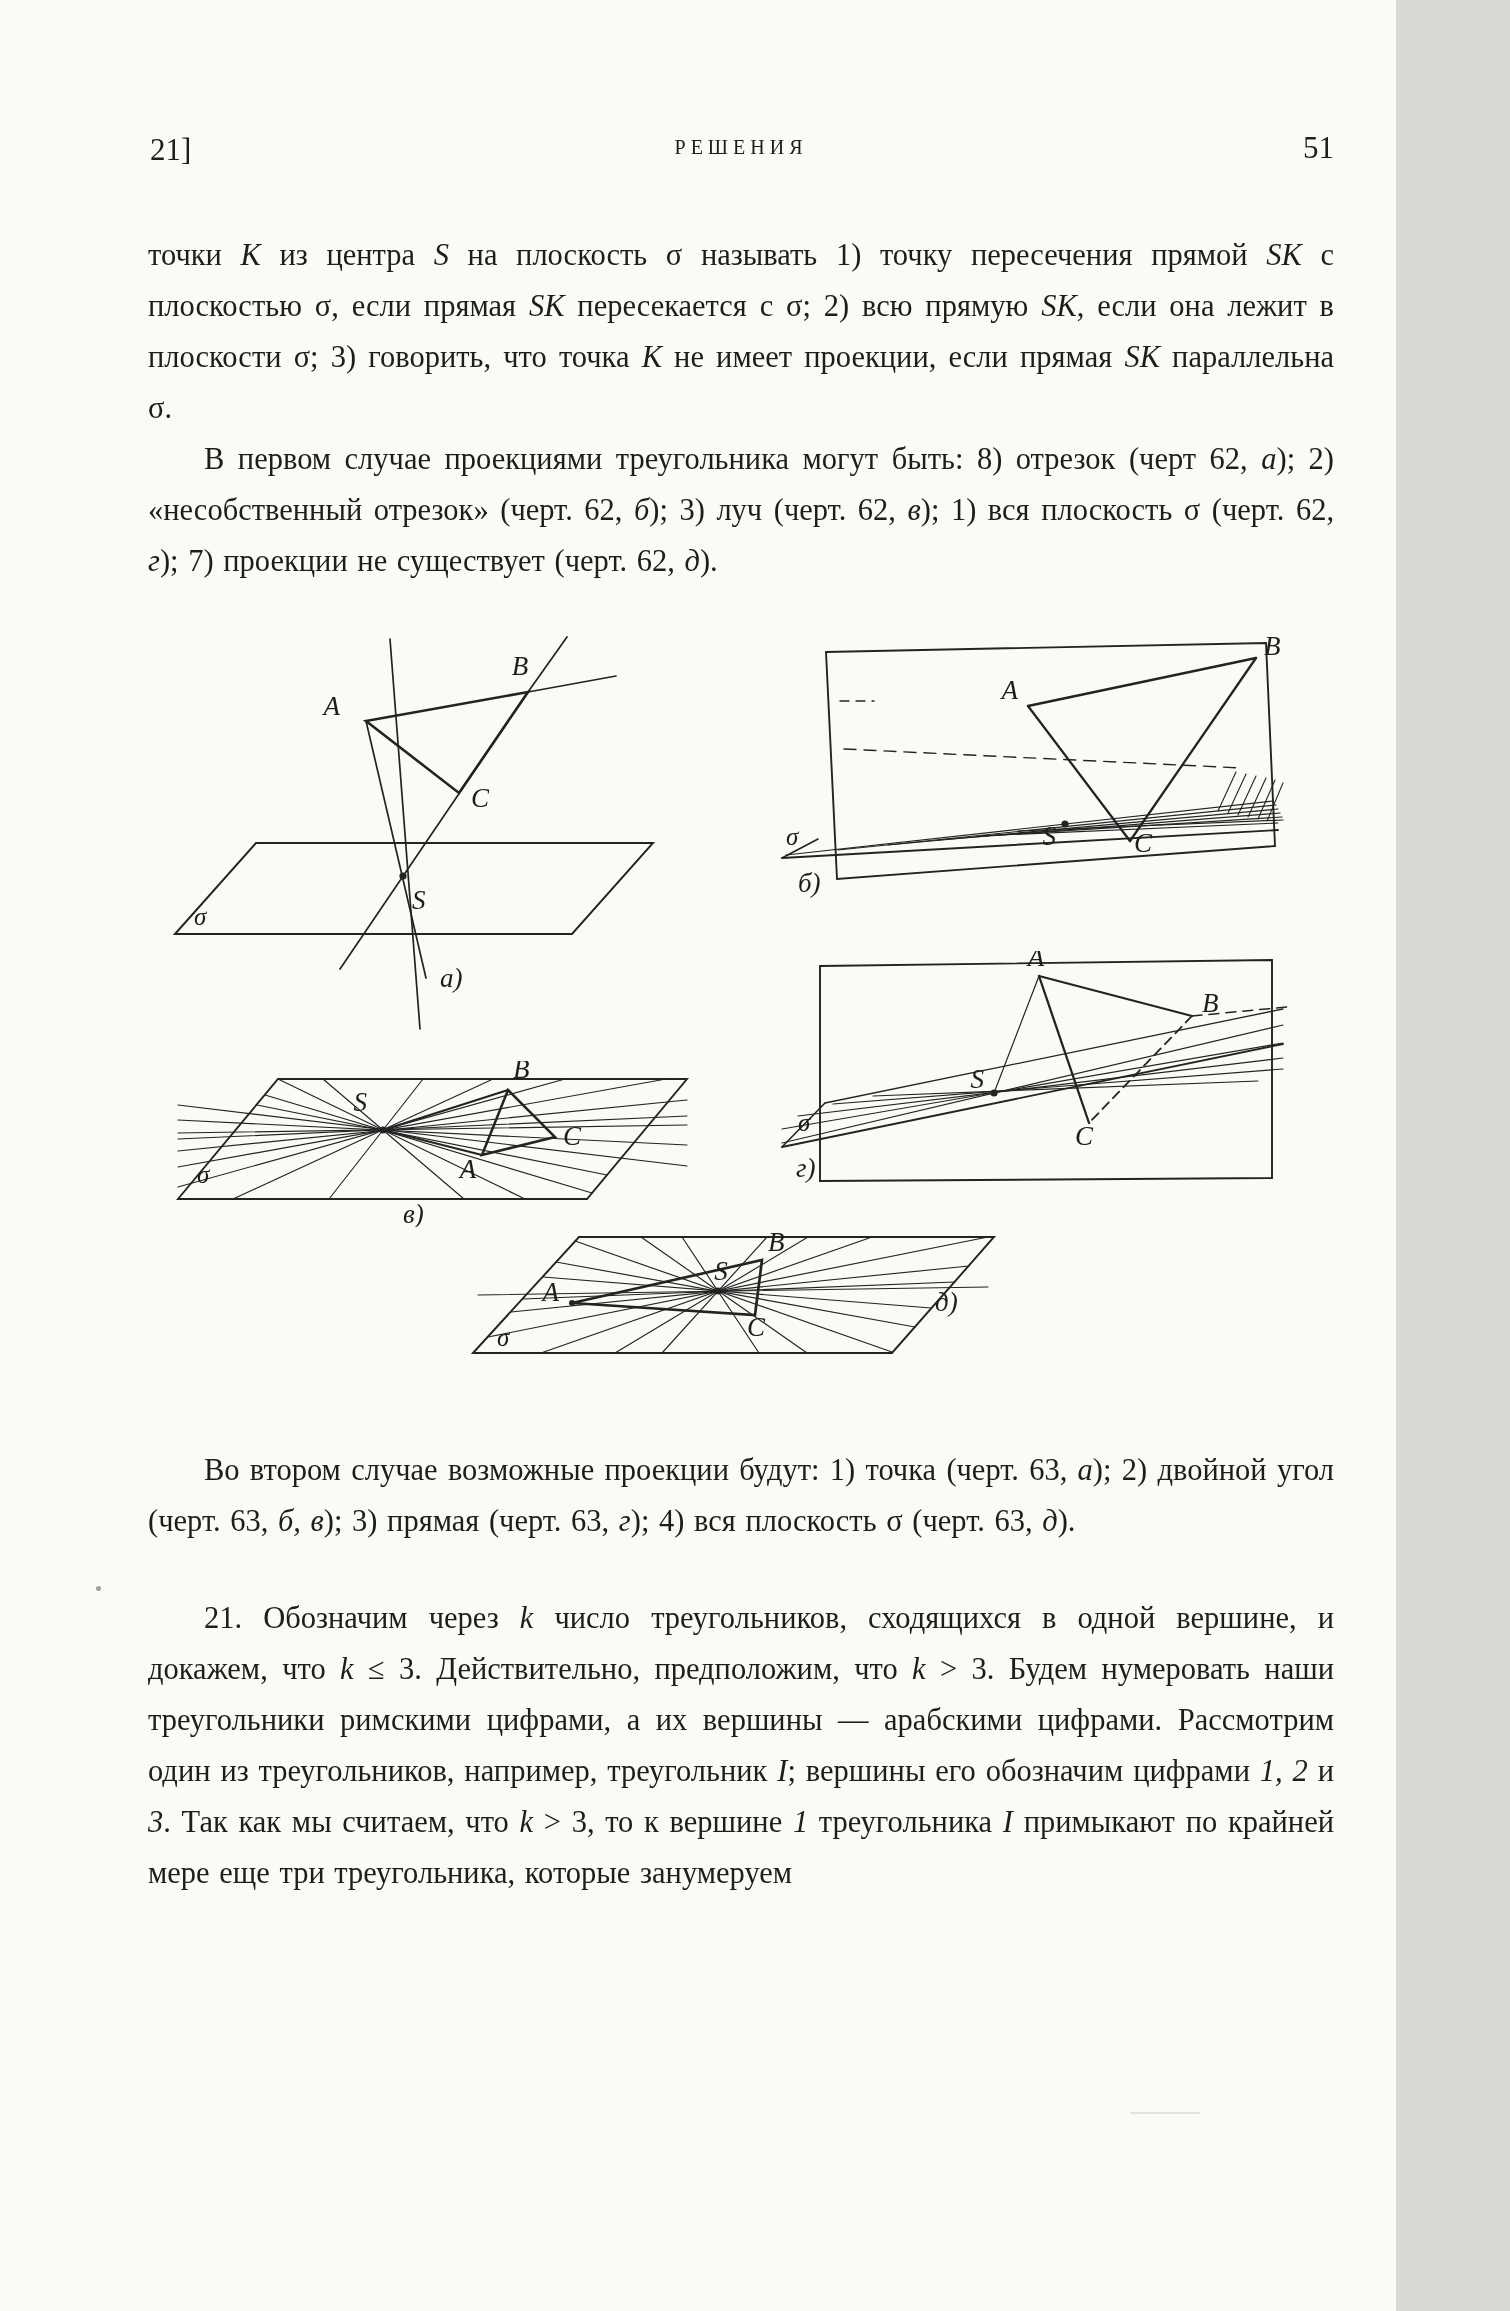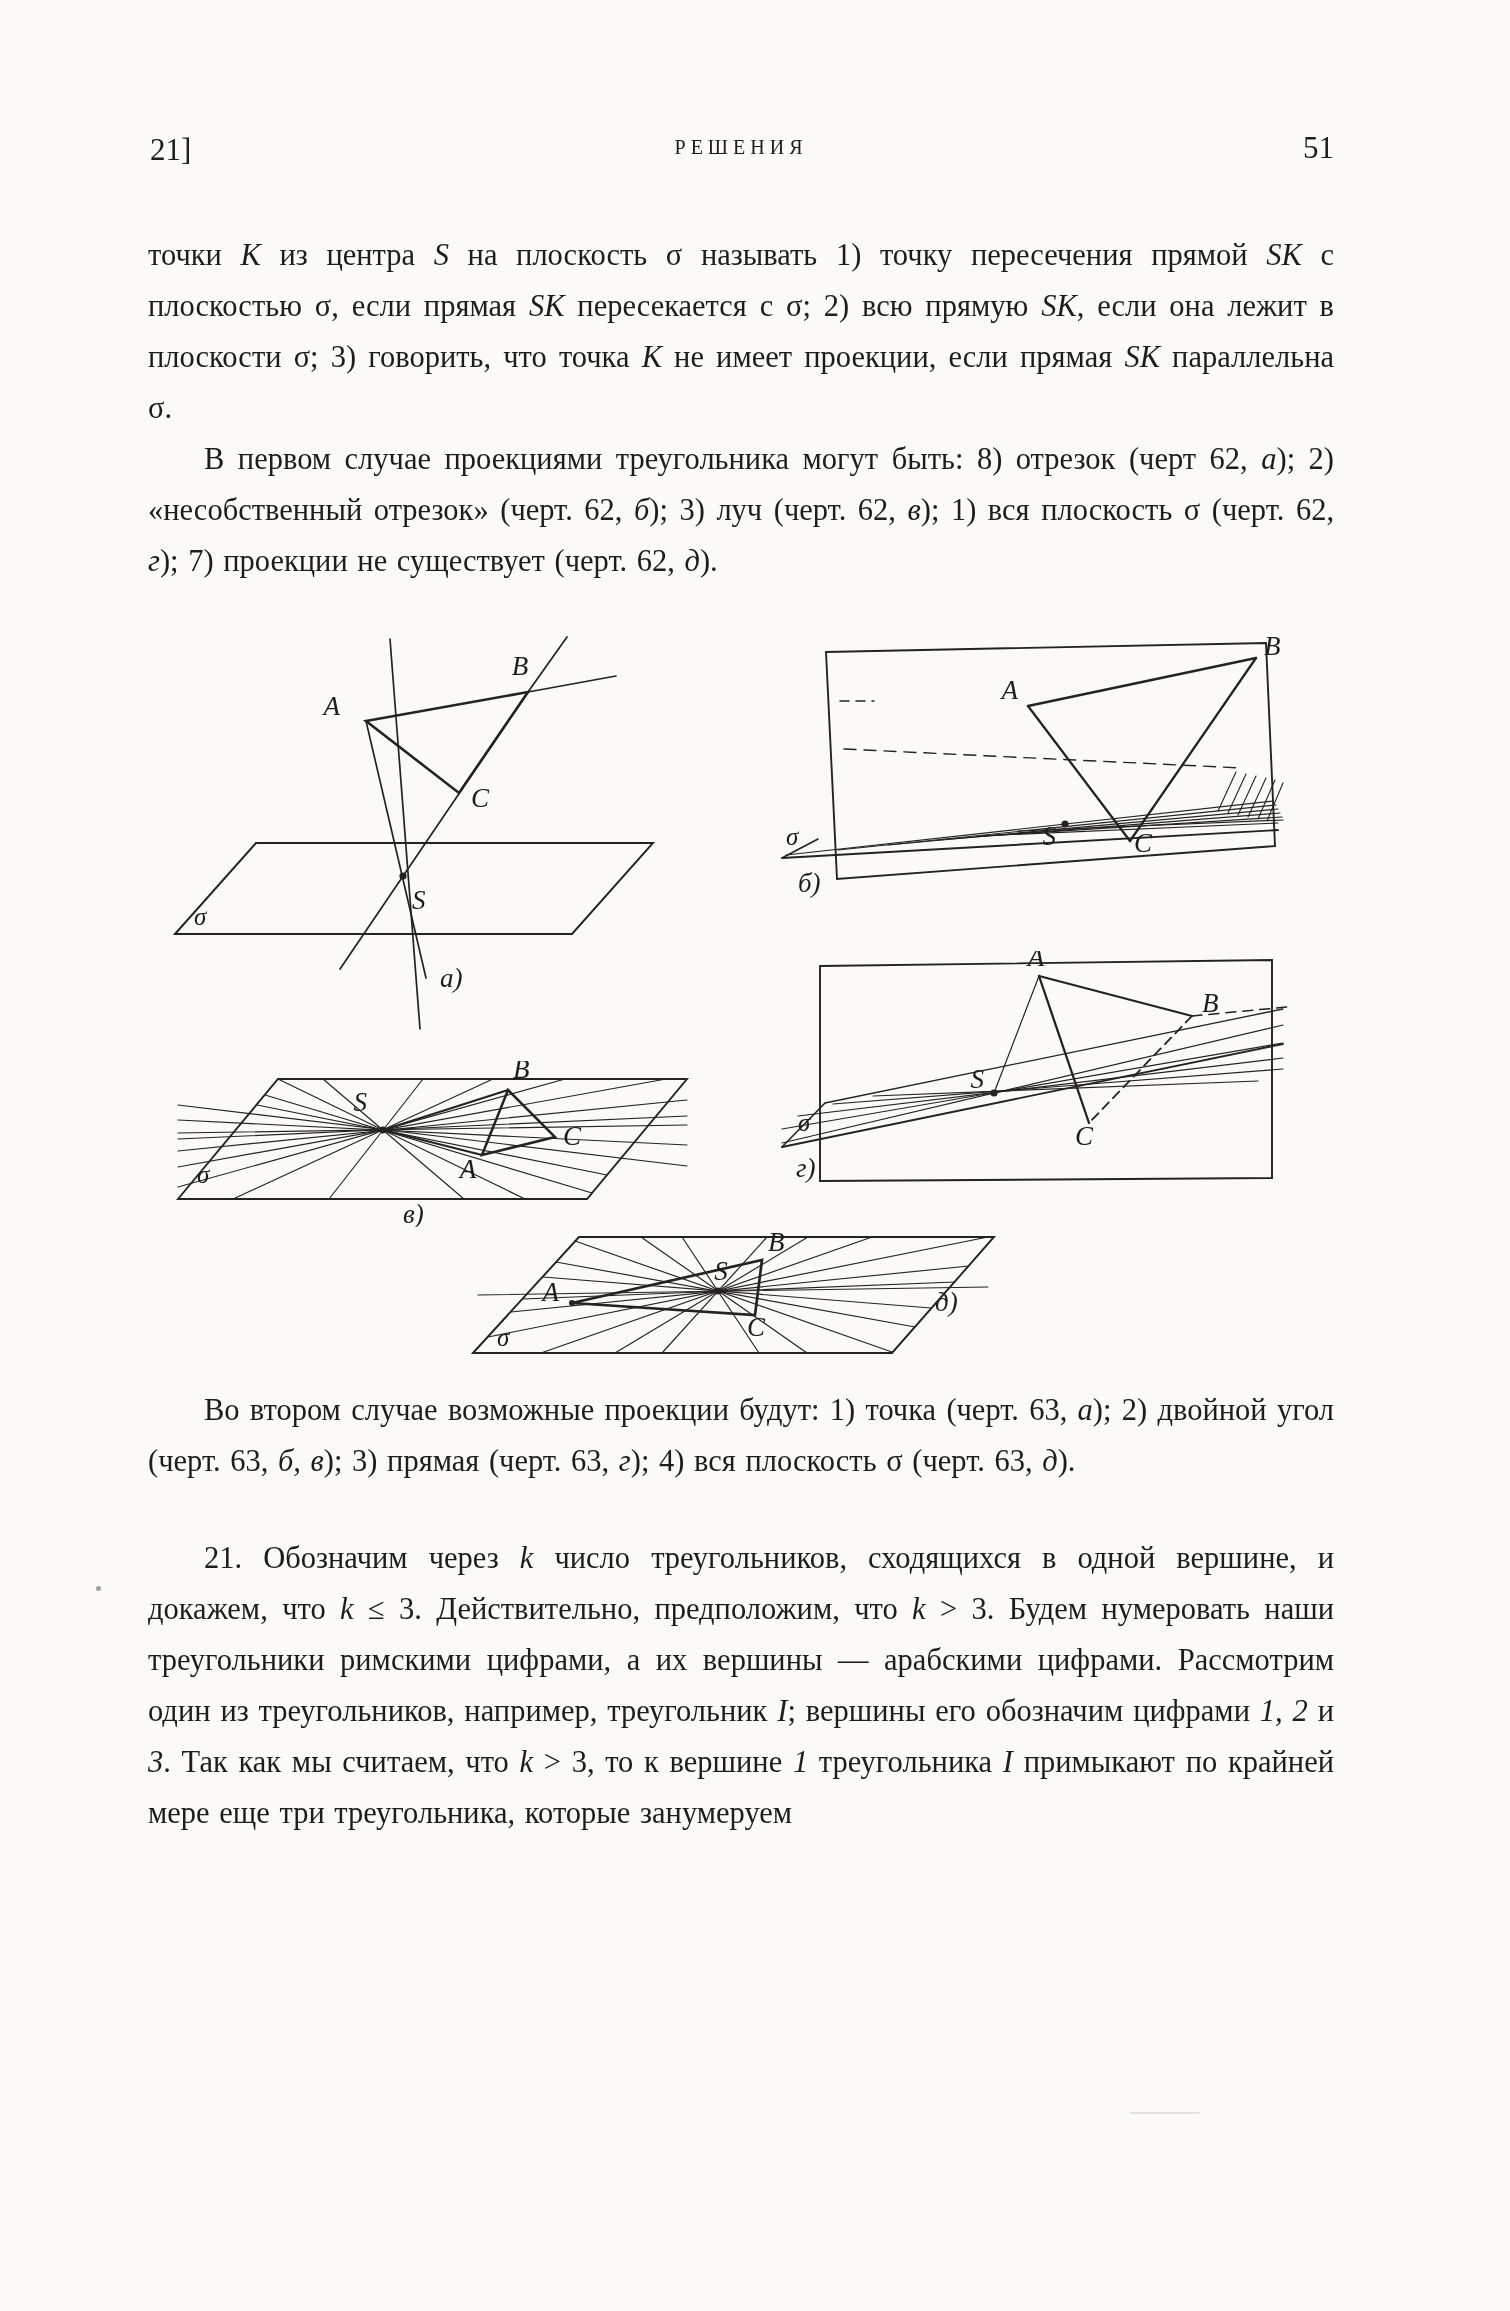--- a/index.html
+++ b/index.html
@@ -1,35 +1,35 @@
 <!DOCTYPE html>
 <html><head>
 <meta charset="utf-8">
 <style>
   html,body{margin:0;padding:0;background:#d8d8d4;}
   .page{
     position:relative;
-    width:1510px;height:2311px;
+    width:1396px;height:2311px;
     background:#fbfaf6;
     font-family:"Liberation Serif","DejaVu Serif",serif;
     color:#1d1d1d;
     overflow:hidden;
   }
   .content{position:absolute;left:148px;top:132px;width:1186px;}
   .pagehead{position:relative;height:46px;margin-bottom:52px;font-size:31px;}
   .pagehead .hl{position:absolute;left:2px;top:0;}
   .pagehead .hc{position:absolute;left:0;right:0;top:4px;text-align:center;
     font-size:20px;letter-spacing:5px;}
   .pagehead .hr{position:absolute;right:0;top:-2px;}
   .para{font-size:30.5px;line-height:51px;text-align:justify;margin:0;
     word-spacing:2px;}
   .para i{font-style:italic;}
   .para b{font-weight:normal;}
   .indent{text-indent:56px;}
-  .p3{}
+  .p3{margin-top:60px;}
   .p4{margin-top:46px;}
   .figure{position:relative;width:1186px;height:752px;margin-top:46px;}
   .diag{position:absolute;}
   .lbl{font-family:"Liberation Serif","DejaVu Serif",serif;
     font-style:italic;font-size:27px;fill:#1d1d1d;}
   .lbl-s{font-size:25px;}
   .caption{text-align:center;font-size:30px;margin-top:16px;}
   .speck{position:absolute;background:#555;border-radius:50%;}
   line,polygon,polyline{stroke-linecap:round;}
 </style>

